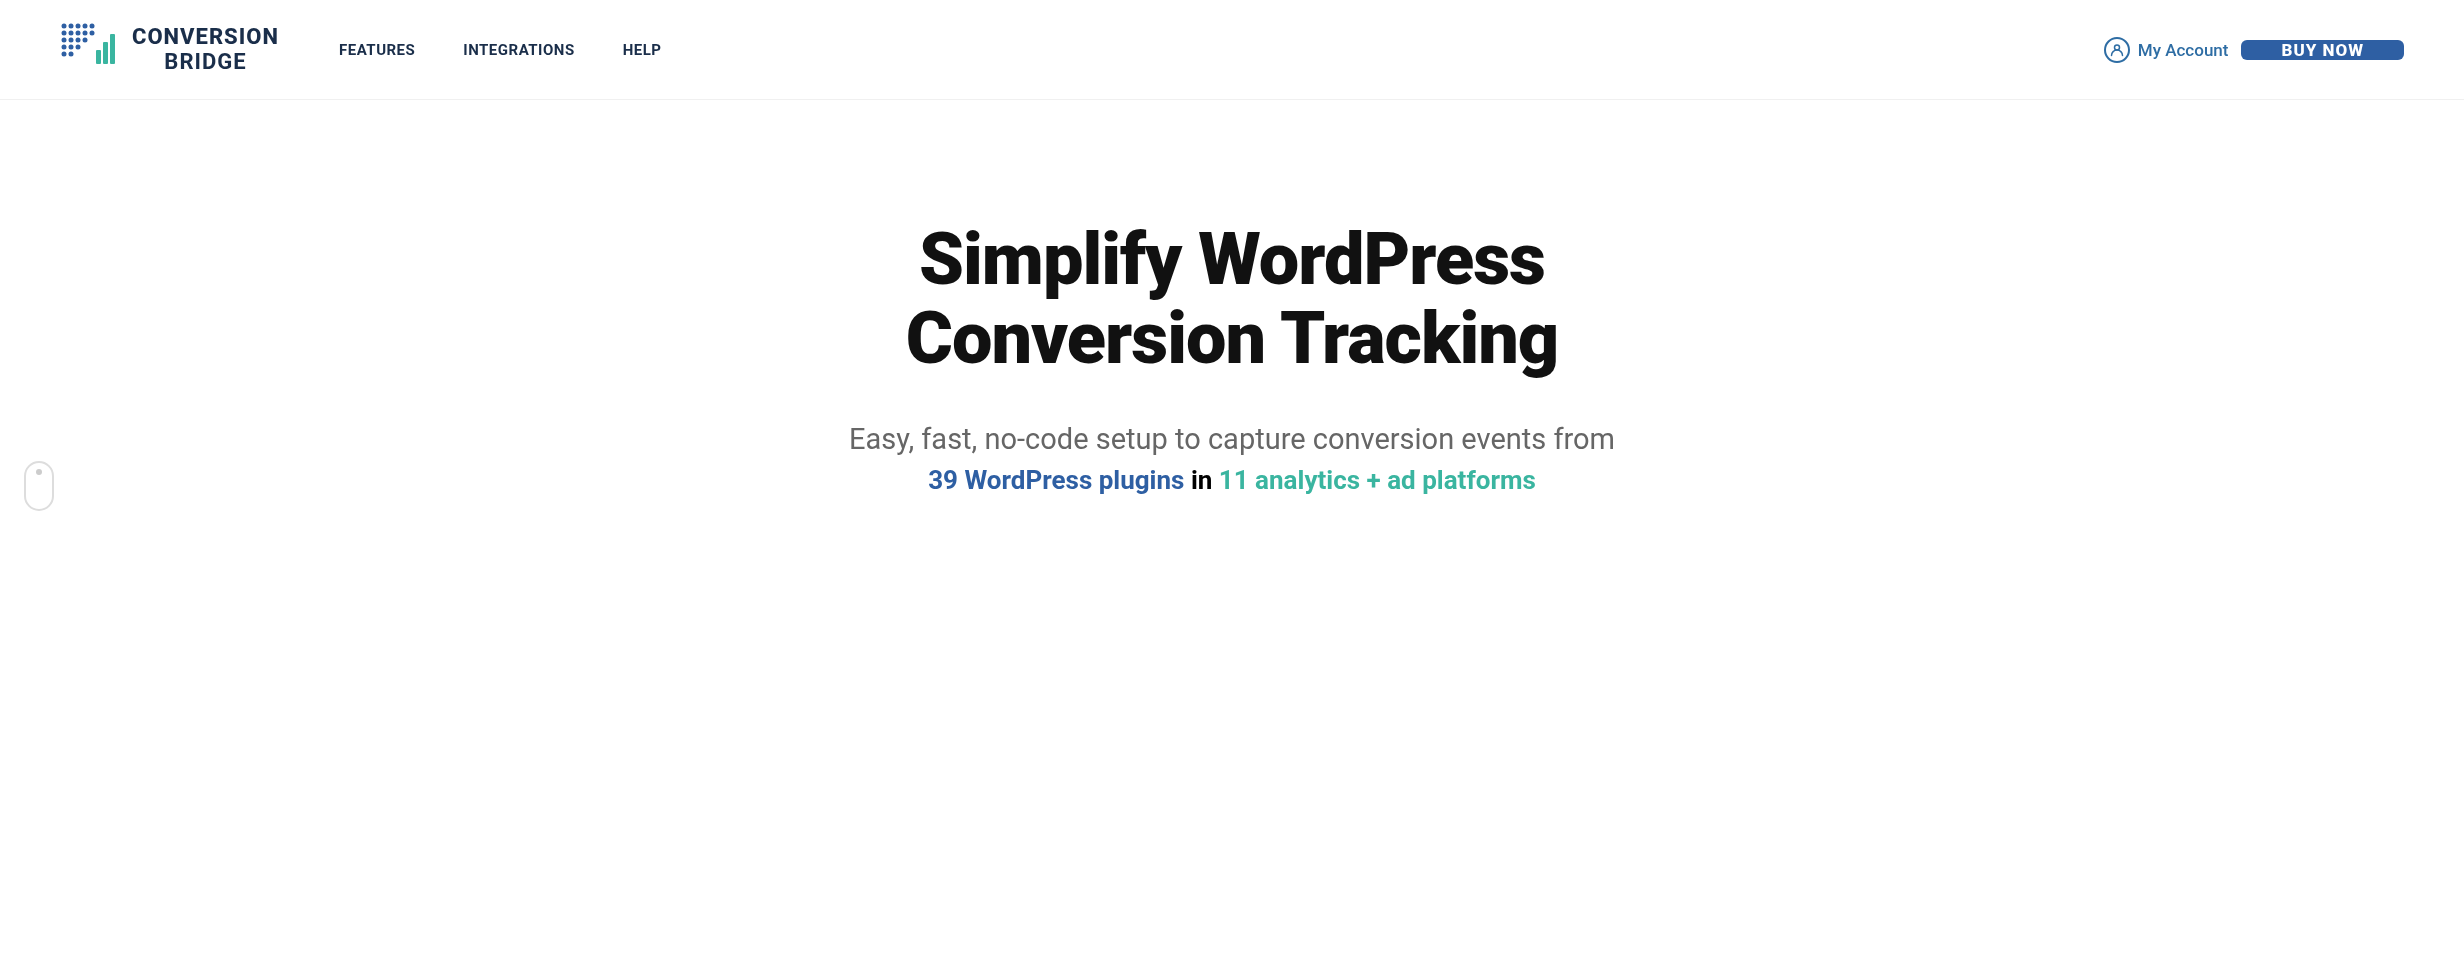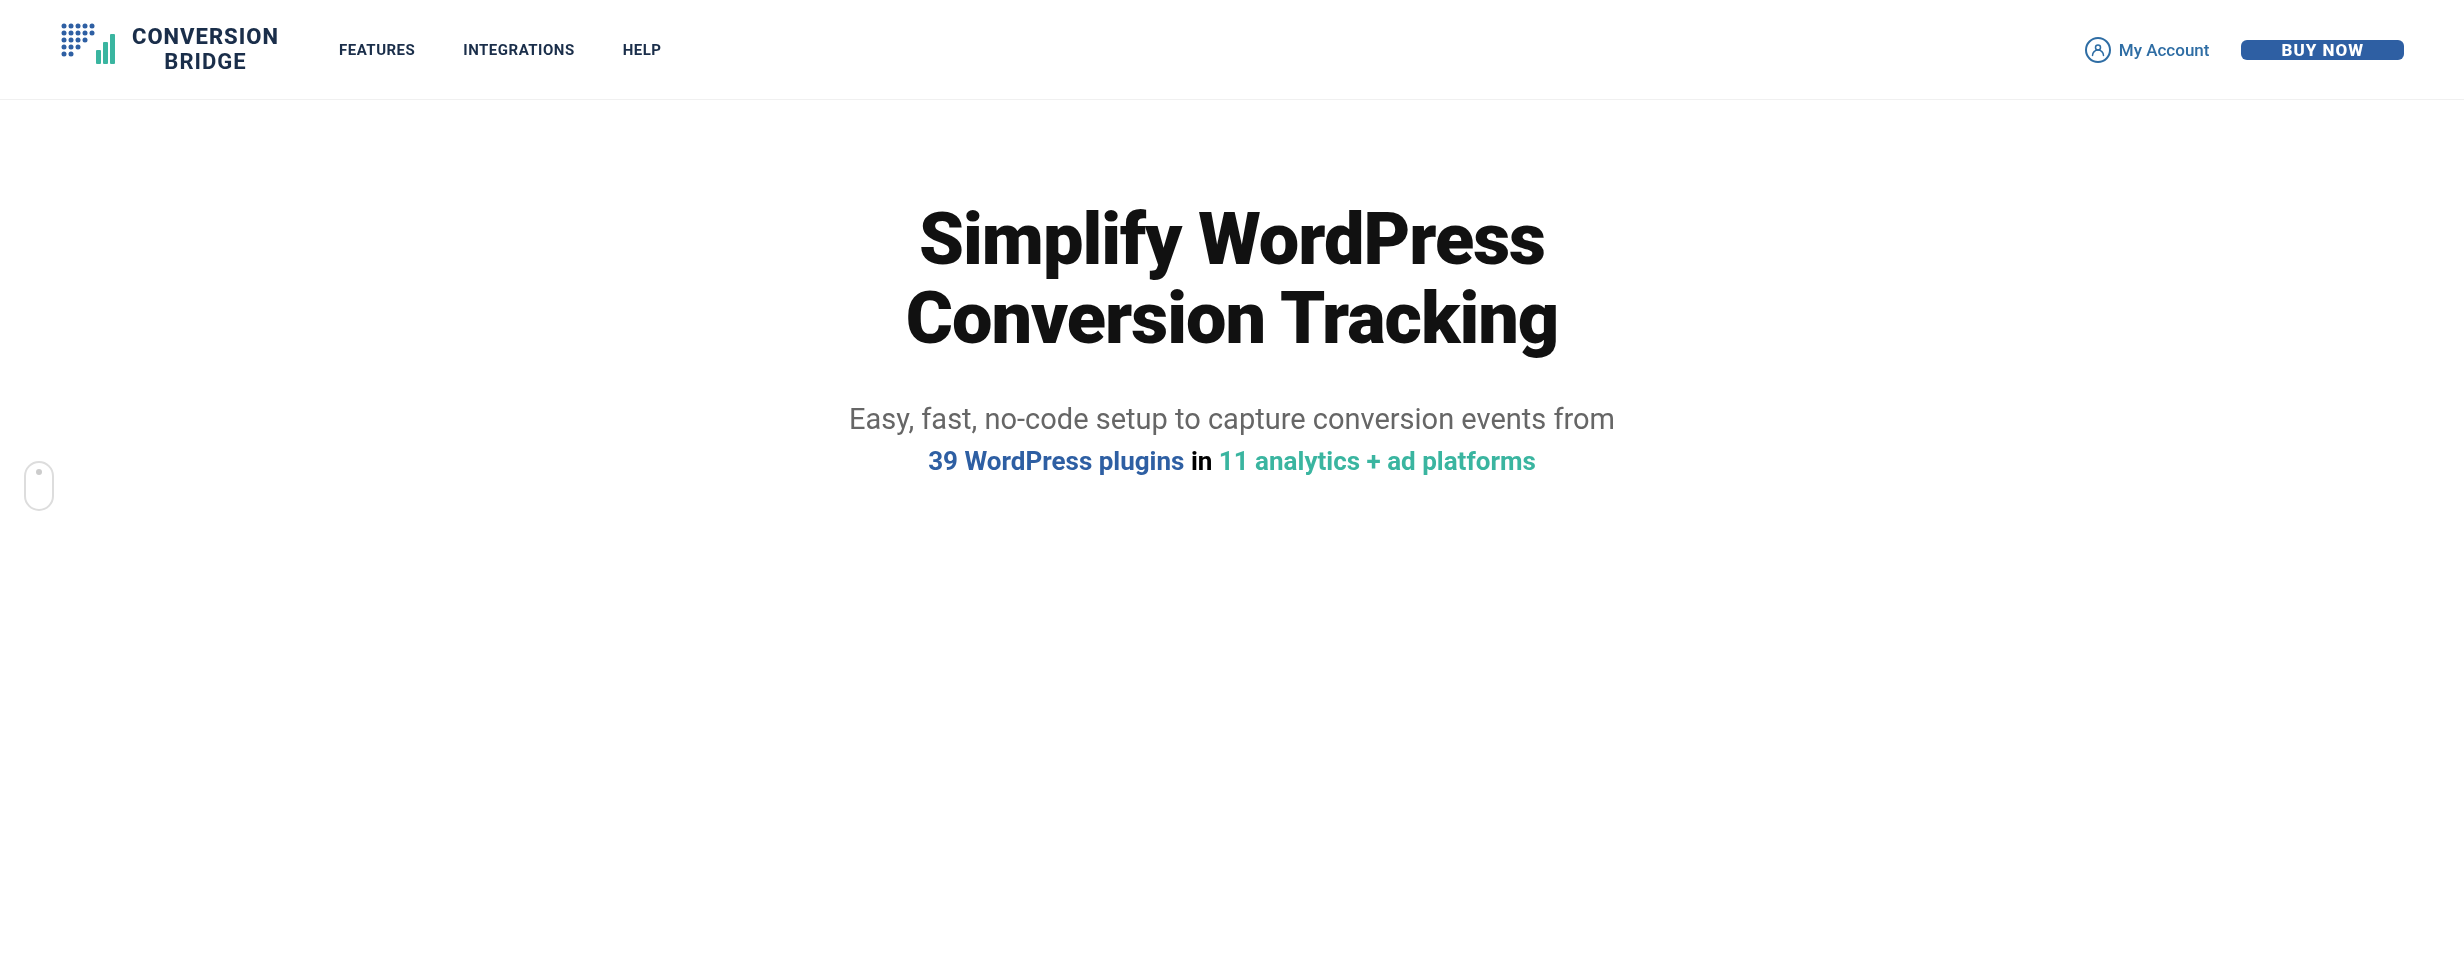--- a/index.html
+++ b/index.html
@@ -77,21 +77,21 @@
     }
 
     .header-left {
       display: flex;
       align-items: center;
     }
 
     .header-right {
       display: flex;
       align-items: center;
-      gap: 32px;
+      gap: 13px;
     }
 
     .my-account-link {
       display: flex;
       align-items: center;
       gap: 8px;
       text-decoration: none;
       color: #2e6da4;
       font-size: 17px;
       font-weight: 500;
@@ -126,20 +126,21 @@
       text-transform: uppercase;
       text-decoration: none;
       display: inline-block;
     }
 
     
     .hero {
       display: flex;
       flex-direction: column;
       align-items: center;
+      justify-content: center;
       padding: 100px 40px 80px;
       text-align: center;
       min-height: 500px;
     }
 
     .hero-title {
       font-size: 72px;
       font-weight: 900;
       color: #111111;
       line-height: 1.1;

